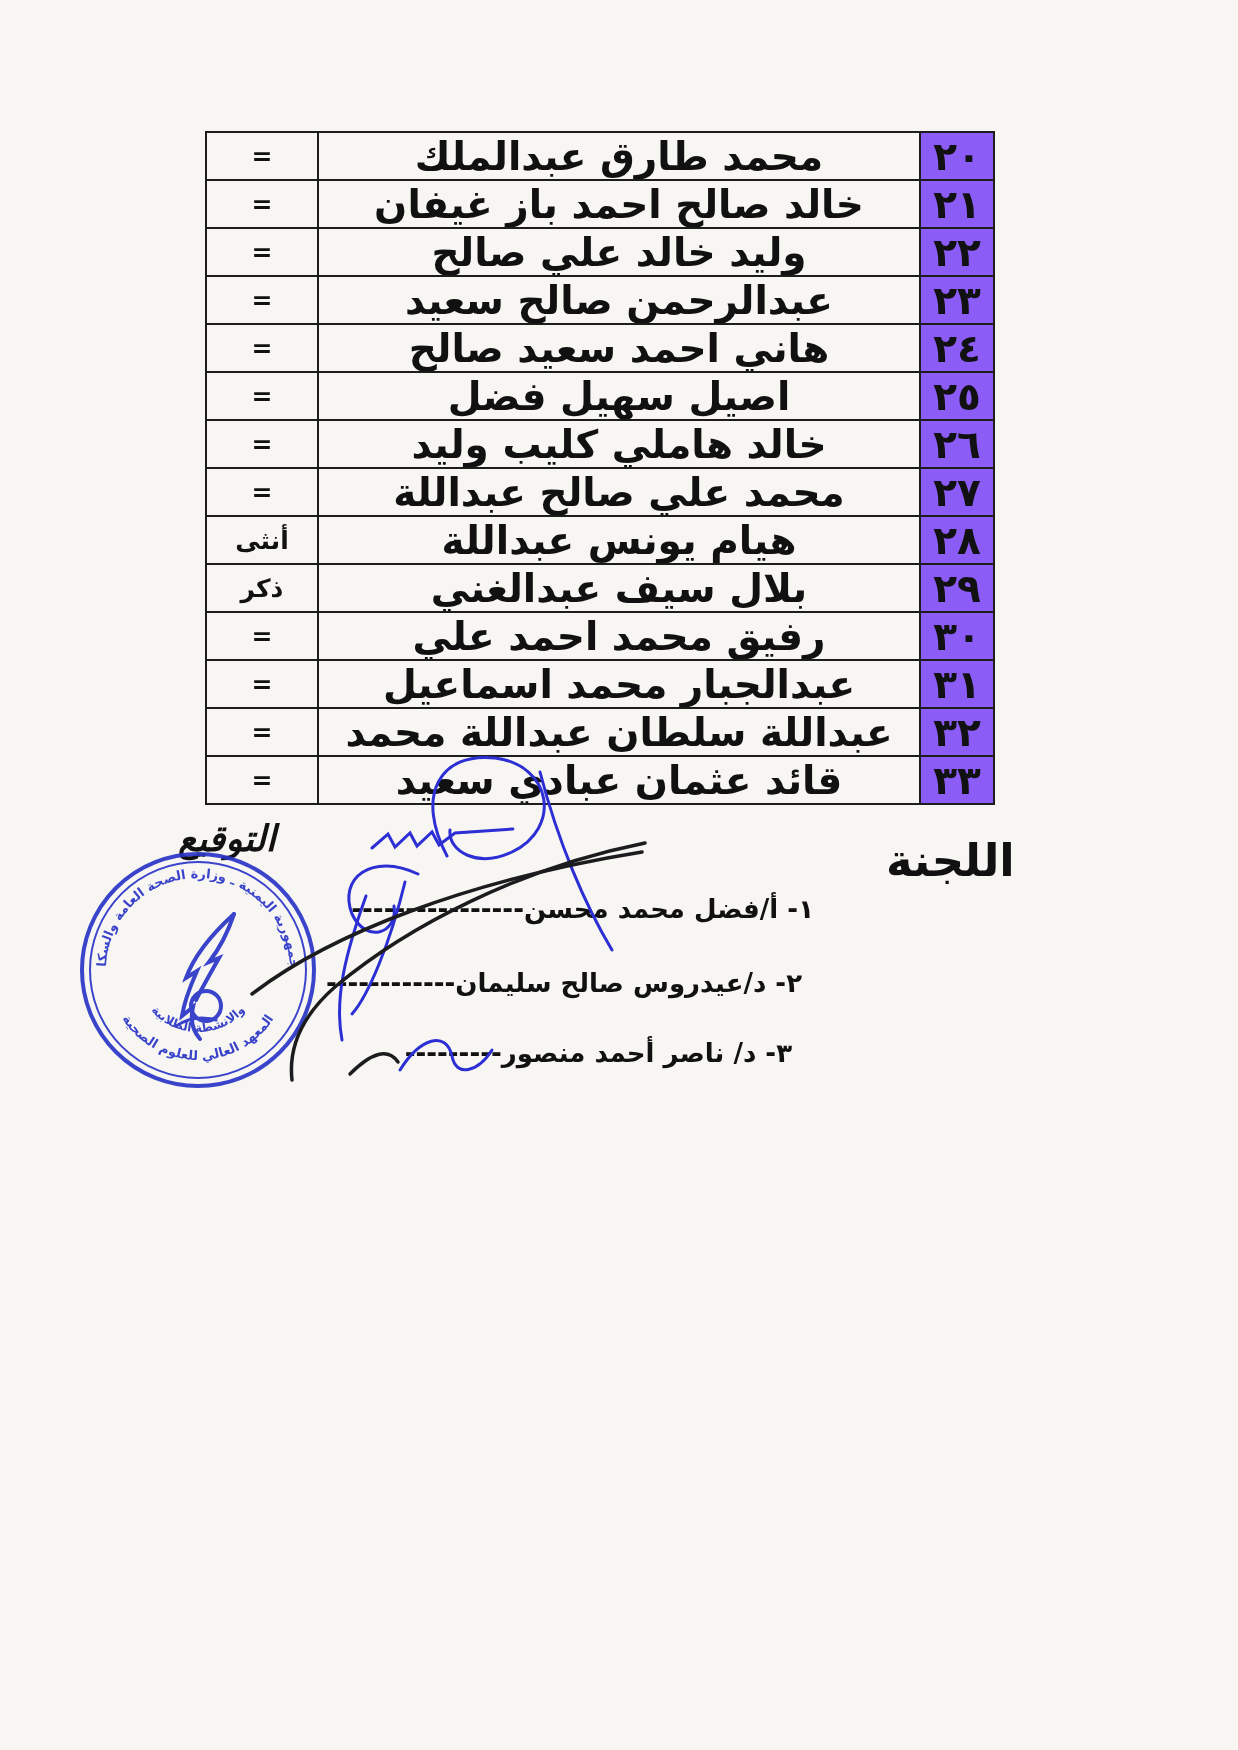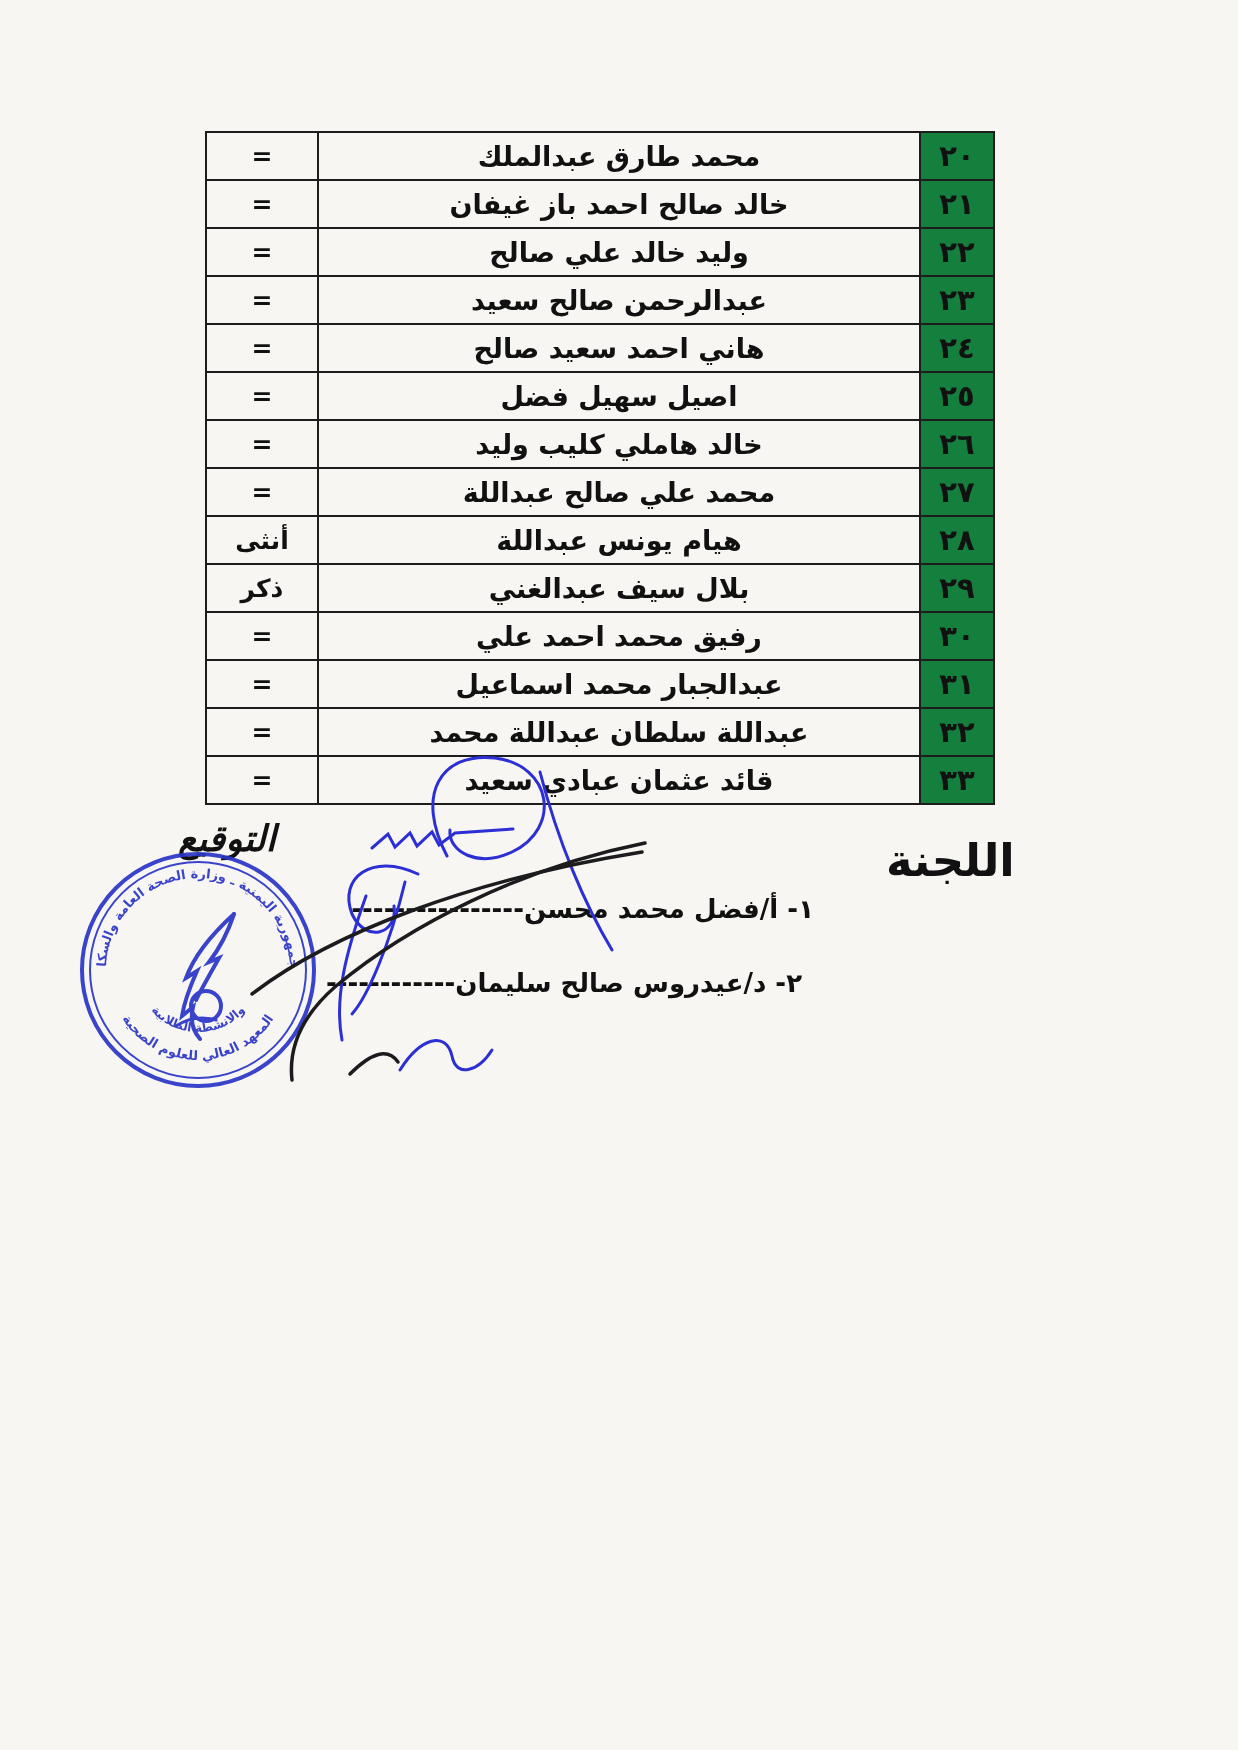--- a/index.html
+++ b/index.html
@@ -25,22 +25,22 @@
   table.roster td{
     border:2px solid #1d1d1d;
     height:46px;
     text-align:center;
     vertical-align:middle;
     font-weight:bold;
     padding:0;
     overflow:hidden;
     white-space:nowrap;
   }
-  td.cell-number{width:72px;background:#15803d;font-size:29px;}
-  td.cell-name{width:600px;font-size:27px;}
+  td.cell-number{width:72px;background:#8b5cf6;font-size:39px;}
+  td.cell-name{width:600px;font-size:39px;}
   td.cell-status{width:110px;font-size:25px;}
   
   .committee-heading{
     position:absolute;left:886px;top:834px;
     font-size:45px;font-weight:bold;white-space:nowrap;
   }
   .signature-heading{
     position:absolute;left:178px;top:818px;
     font-size:36px;font-weight:bold;font-style:italic;white-space:nowrap;
   }
@@ -135,20 +135,21 @@
           <td class="cell-status">=</td>
         </tr>
       </tbody>
   </table>
 
   <div class="committee-heading">اللجنة</div>
   <div class="signature-heading">التوقيع</div>
 
   <div class="member member-1">١- أ/فضل محمد محسن----------------</div>
   <div class="member member-2">٢- د/عيدروس صالح سليمان------------</div>
+  <div class="member member-3">٣-  د/ ناصر أحمد منصور---------</div>
 
   <svg class="stamp-svg" viewBox="0 0 244 244">
     <g stroke="#2a35c8" fill="none">
       <circle cx="122" cy="122" r="116" stroke-width="4"></circle>
       <circle cx="122" cy="122" r="108" stroke-width="2"></circle>
     </g>
     <defs>
       <path id="arcTop" d="M 30,122 A 92,92 0 0 1 214,122"></path>
       <path id="arcBottom" d="M 32,122 A 90,90 0 0 0 212,122"></path>
       <path id="arcInner" d="M 60,122 A 62,62 0 0 0 184,122"></path>

